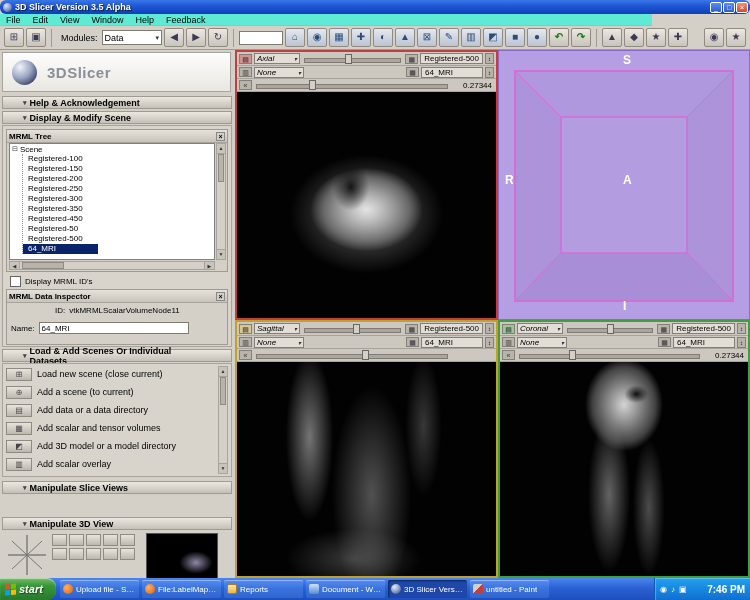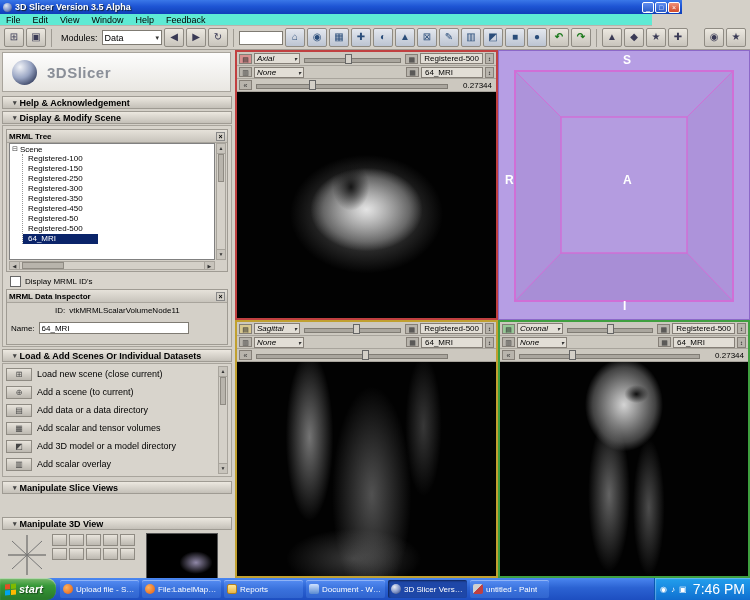--- a/index.html
+++ b/index.html
@@ -1,21 +1,21 @@
 <!DOCTYPE html>
 <html><head>
 <meta charset="utf-8">
 <style>
   html,body{margin:0;padding:0;}
   body{font-family:"Liberation Sans",sans-serif;background:#444;}
   #screen{position:relative;width:750px;height:600px;background:#d4d0c8;overflow:hidden;font-size:9px;color:#000;}
   .abs{position:absolute;}
 
   
-  #titlebar{left:0;top:0;width:682px;height:14px;background:linear-gradient(180deg,#3a77e8 0%,#1e55d4 45%,#0f3fb8 100%);display:flex;align-items:center;padding:3px 2px;box-sizing:border-box;}
+  #titlebar{left:0;top:0;width:750px;height:14px;background:linear-gradient(180deg,#3a77e8 0%,#1e55d4 45%,#0f3fb8 100%);display:flex;align-items:center;padding:3px 2px;box-sizing:border-box;border-radius:6px;}
   .app-ico{width:9px;height:9px;border-radius:50%;background:radial-gradient(circle at 35% 30%,#dfe6f2,#7f93c8 55%,#27355e);margin:0 3px 0 1px;}
   #title-text{color:#fff;font-weight:bold;font-size:9px;text-shadow:1px 1px 1px #123;}
   #winbtns{margin-left:auto;display:flex;gap:1px;}
   .wbtn{width:12px;height:11px;background:linear-gradient(180deg,#5f8df0,#2c5cc8);border:1px solid #fff;border-radius:2px;color:#fff;font-size:7px;line-height:9px;text-align:center;box-sizing:border-box;}
   .wclose{background:linear-gradient(180deg,#ef9078,#d24a2a);}
 
   
   #menubar{left:0;top:14px;width:652px;height:12px;background:#5eead4;border-bottom:1px solid #b8b4ac;display:flex;align-items:flex-end;box-sizing:border-box;}
   .menu-item{padding:0 6px;font-size:9px;}
 
@@ -29,21 +29,21 @@
   #modules-dd{display:flex;align-items:center;justify-content:space-between;width:66px;height:15px;background:#fff;border:1px solid #7f7b73;padding:0 2px;box-sizing:border-box;}
   #modules-dd .dd-ar{font-size:7px;color:#333;}
   #module-search{width:44px;height:14px;border:1px solid #7f7b73;background:#fff;font-size:8px;padding:0 2px;box-sizing:border-box;}
   .tb-gap{width:12px;flex:0 0 auto;}
 
   
   #sidebar{left:0;top:50px;width:235px;height:528px;background:#d4d0c8;overflow:hidden;}
   #logo-panel{left:2px;top:2px;width:229px;height:40px;background:linear-gradient(180deg,#fdfdfd,#e9e7e2);border:1px solid #a8a49c;box-sizing:border-box;}
   #logo-sphere{position:absolute;left:9px;top:7px;width:25px;height:25px;border-radius:50%;background:radial-gradient(circle at 32% 28%,#f2f4f8,#9aa6c4 45%,#3c4666 80%,#1c2236);}
   #logo-text{position:absolute;left:44px;top:11px;font-size:15px;font-weight:bold;color:#8a8f98;letter-spacing:.5px;}
-  .sec-hdr{left:2px;width:230px;height:13px;background:linear-gradient(180deg,#ece8e0,#c4c0b8);border:1px solid #9f9b93;display:flex;align-items:center;gap:3px;padding:0 10px;box-sizing:border-box;font-weight:bold;font-size:9px;}
+  .sec-hdr{left:2px;width:230px;height:13px;background:linear-gradient(180deg,#ece8e0,#c4c0b8);border:1px solid #9f9b93;display:flex;align-items:center;gap:3px;padding:0 20px;box-sizing:border-box;font-weight:bold;font-size:9px;}
   .sec-ar{font-size:7px;color:#444;}
   .frame{border:1px solid #a8a49c;background:#d8d4cc;box-sizing:border-box;}
 
   
   #tree-panel{left:6px;top:79px;width:222px;height:143px;background:#d4d0c8;border:1px solid #9f9b93;box-sizing:border-box;}
   .mini-title{display:flex;align-items:center;justify-content:space-between;height:12px;padding:0 2px;font-size:8px;font-weight:bold;background:linear-gradient(180deg,#e6e2da,#c8c4bc);border-bottom:1px solid #a8a49c;}
   .mini-x{width:9px;height:9px;border:1px solid #888;background:#d4d0c8;font-size:7px;line-height:7px;text-align:center;box-sizing:border-box;}
   #tree-body{position:absolute;left:2px;top:13px;right:12px;bottom:11px;background:#fff;border:1px solid #808080;box-sizing:border-box;overflow:hidden;font-size:8px;}
   .tree-root-row{display:flex;align-items:center;gap:2px;height:10px;padding-left:2px;}
   .expander{font-size:7px;color:#444;line-height:8px;}
@@ -121,21 +121,21 @@
   #start-flag{width:11px;height:11px;display:grid;grid-template-columns:5px 5px;grid-template-rows:5px 5px;gap:1px;transform:skewY(-6deg);}
   #start-flag i{display:block;}
   #start-label{color:#fff;font-weight:bold;font-style:italic;font-size:11px;text-shadow:1px 1px 1px #1a4a1a;}
   #task-items{display:flex;gap:3px;margin-left:4px;}
   .task-item{width:79px;height:18px;background:linear-gradient(180deg,#558cf2,#3a72dd 50%,#3165cf);border-radius:2px;display:flex;align-items:center;gap:3px;padding:0 3px;box-sizing:border-box;box-shadow:inset 0 1px 0 rgba(255,255,255,.35);overflow:hidden;}
   .task-item.active{background:#1e47a8;box-shadow:inset 1px 1px 2px rgba(0,0,0,.5);}
   .task-ico{width:10px;height:10px;flex:0 0 auto;border-radius:2px;}
   .task-lbl{color:#fff;font-size:8px;white-space:nowrap;overflow:hidden;text-overflow:ellipsis;}
   #tray{margin-left:auto;width:96px;height:22px;background:linear-gradient(180deg,#22a0ee,#0f6fd0);border-left:1px solid #0a58b0;box-shadow:inset 1px 1px 1px rgba(255,255,255,.3);display:flex;align-items:center;gap:4px;padding:0 5px;box-sizing:border-box;}
   .tray-ico{color:#fff;font-size:8px;}
-  #tray-time{color:#fff;font-size:14px;margin-left:auto;}
+  #tray-time{color:#fff;font-size:10px;margin-left:auto;font-weight:bold;}
 </style>
 </head>
 <body>
 
 <div id="screen">
 
   <div class="abs" id="titlebar">
     <span class="app-ico"></span>
     <span id="title-text">3D Slicer Version 3.5 Alpha</span>
     <span id="winbtns">
@@ -217,20 +217,21 @@
         <span class="mini-x">×</span>
       </div>
       <div id="tree-body">
         <div class="tree-root-row">
           <span class="expander">⊟</span>
           <span>Scene</span>
         </div>
         <div class="tree-children">
           <div class="tree-item">Registered-100</div>
           <div class="tree-item">Registered-150</div>
+          <div class="tree-item">Registered-200</div>
           <div class="tree-item">Registered-250</div>
           <div class="tree-item">Registered-300</div>
           <div class="tree-item">Registered-350</div>
           <div class="tree-item">Registered-450</div>
           <div class="tree-item">Registered-50</div>
           <div class="tree-item">Registered-500</div>
           <div class="tree-item selected">64_MRI</div>
         </div>
       </div>
       <div class="vscroll" style="right:1px;top:13px;bottom:11px;">

